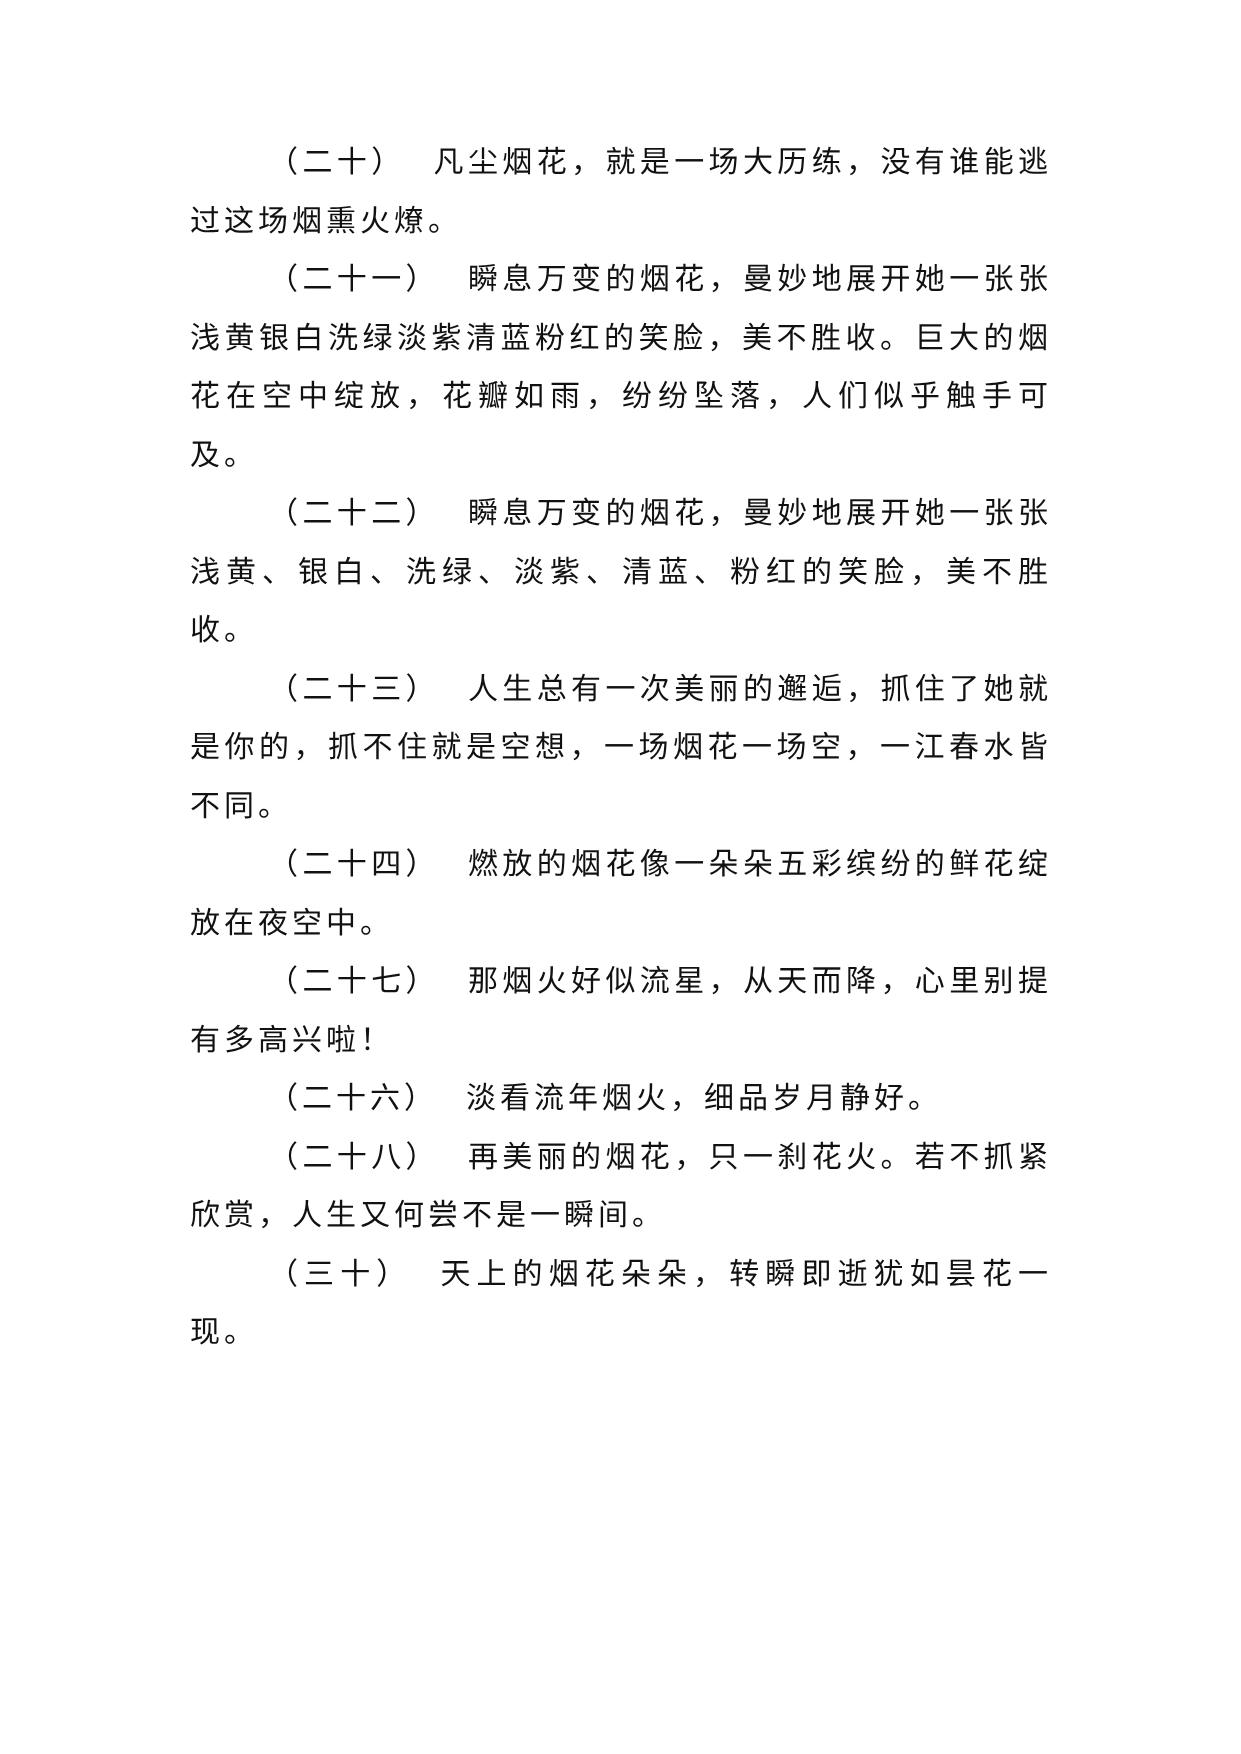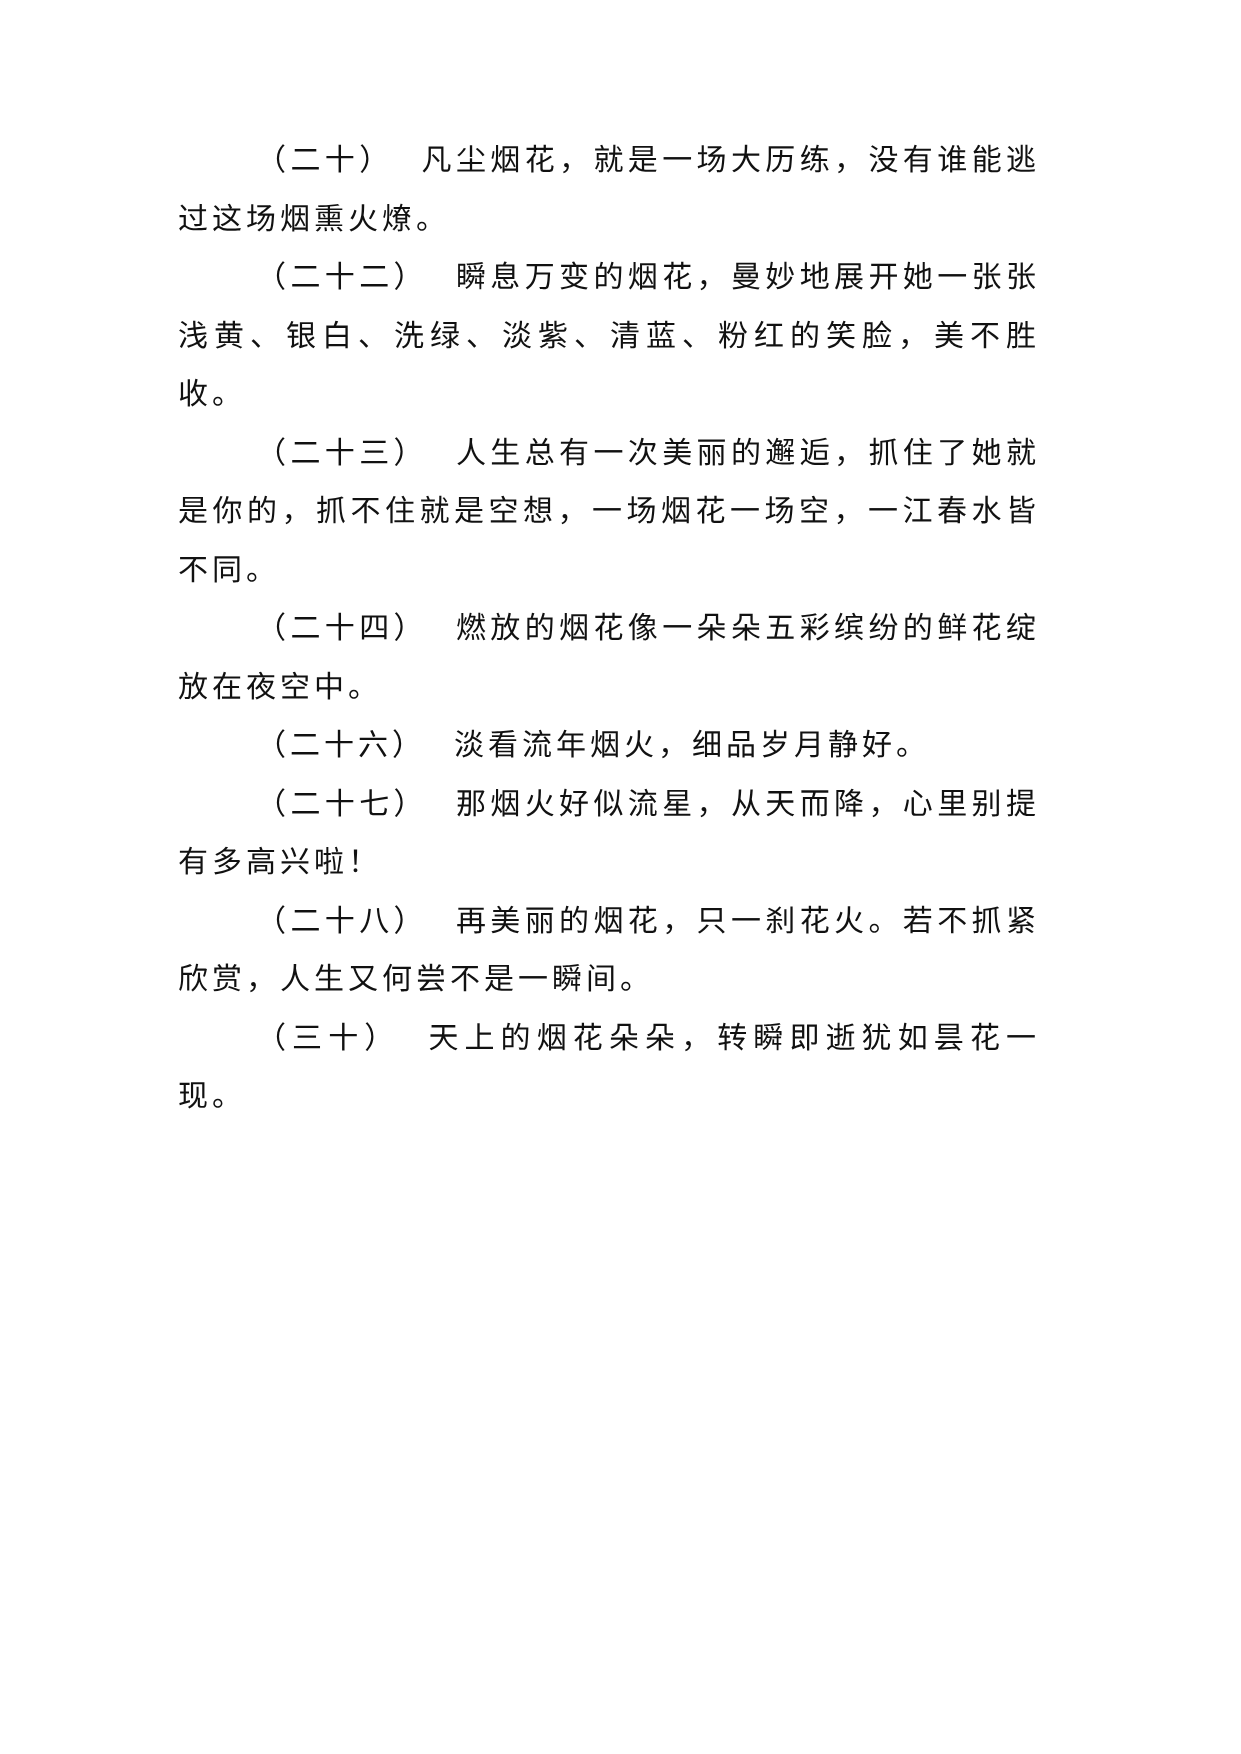--- a/index.html
+++ b/index.html
@@ -13,25 +13,25 @@
   }
   .page {
     position: relative;
     width: 1241px;
     height: 1754px;
     background: var(--page-bg, #ffffff);
     overflow: hidden;
   }
   .content {
     position: absolute;
-    left: 178px;
+    left: 190px;
     top: 133px;
     width: 862px;
     color: var(--text-color, #111111);
-    font-family: Liberation Mono, monospace;
+    font-family: Liberation Serif, serif;
     font-size: 30px;
     line-height: 58.5px;
     letter-spacing: 4px;
     text-align: justify;
     text-justify: inter-character;
   }
   .para {
     margin: 0;
     padding: 0;
     text-indent: 78px;
@@ -41,31 +41,32 @@
   }
 </style>
 </head>
 <body>
 
 <div class="page">
   <div class="content">
 
     <p class="para"><span class="num">（二十）</span><span class="txt">凡尘烟花，就是一场大历练，没有谁能逃过这场烟熏火燎。</span></p>
 
+    <p class="para"><span class="num">（二十一）</span><span class="txt">瞬息万变的烟花，曼妙地展开她一张张浅黄银白洗绿淡紫清蓝粉红的笑脸，美不胜收。巨大的烟花在空中绽放，花瓣如雨，纷纷坠落，人们似乎触手可及。</span></p>
 
     <p class="para"><span class="num">（二十二）</span><span class="txt">瞬息万变的烟花，曼妙地展开她一张张浅黄、银白、洗绿、淡紫、清蓝、粉红的笑脸，美不胜收。</span></p>
 
     <p class="para"><span class="num">（二十三）</span><span class="txt">人生总有一次美丽的邂逅，抓住了她就是你的，抓不住就是空想，一场烟花一场空，一江春水皆不同。</span></p>
 
     <p class="para"><span class="num">（二十四）</span><span class="txt">燃放的烟花像一朵朵五彩缤纷的鲜花绽放在夜空中。</span></p>
 
 
+    <p class="para"><span class="num">（二十七）</span><span class="txt">那烟火好似流星，从天而降，心里别提有多高兴啦！</span></p>
+
     <p class="para"><span class="num">（二十六）</span><span class="txt">淡看流年烟火，细品岁月静好。</span></p>
-
-    <p class="para"><span class="num">（二十七）</span><span class="txt">那烟火好似流星，从天而降，心里别提有多高兴啦！</span></p>
 
     <p class="para"><span class="num">（二十八）</span><span class="txt">再美丽的烟花，只一刹花火。若不抓紧欣赏，人生又何尝不是一瞬间。</span></p>
 
 
     <p class="para"><span class="num">（三十）</span><span class="txt">天上的烟花朵朵，转瞬即逝犹如昙花一现。</span></p>
 
 
   </div>
 </div>
 

